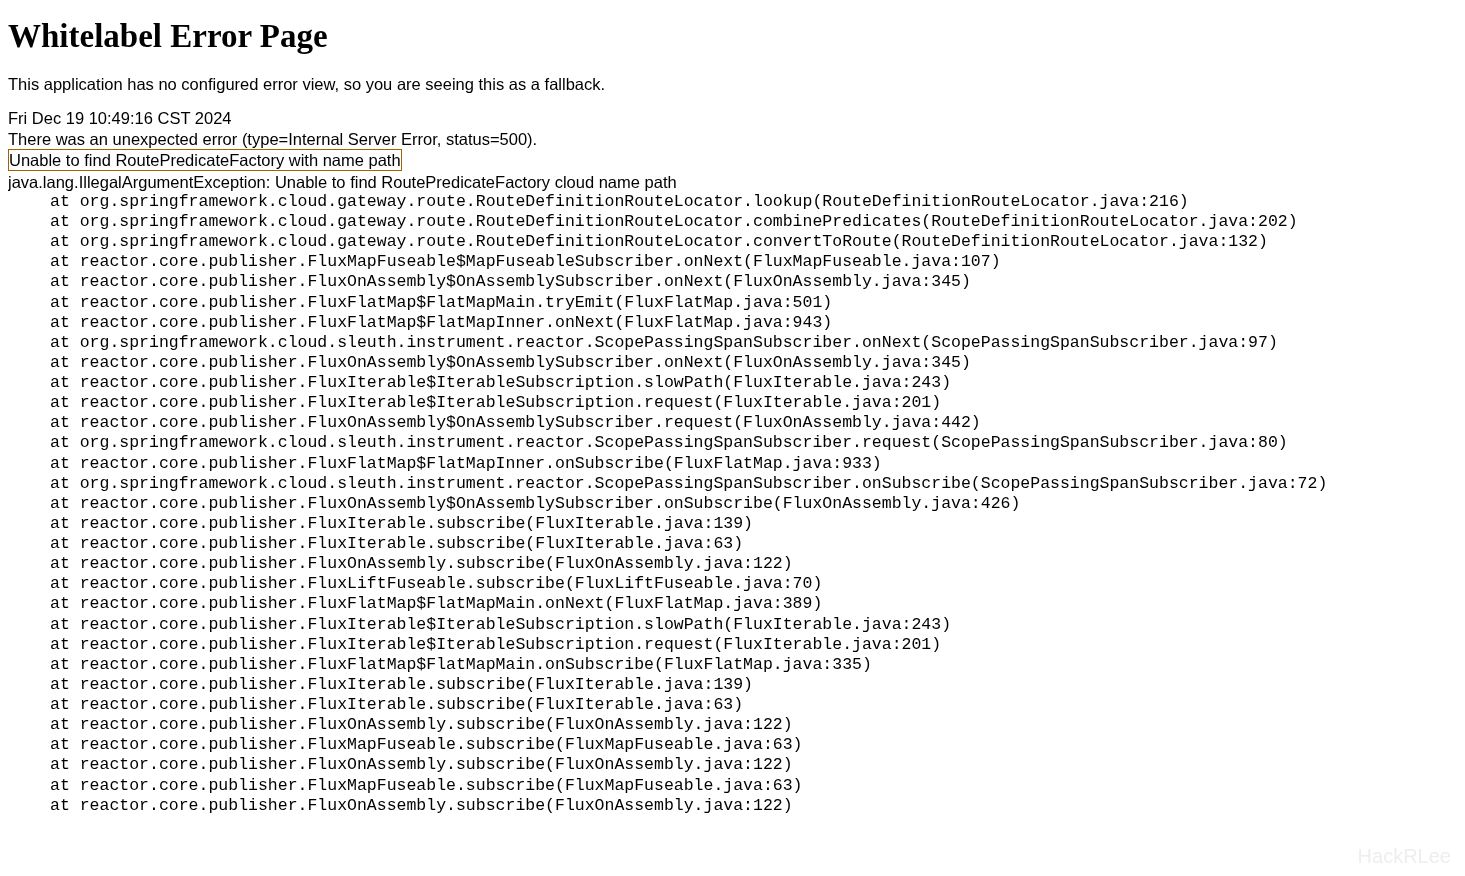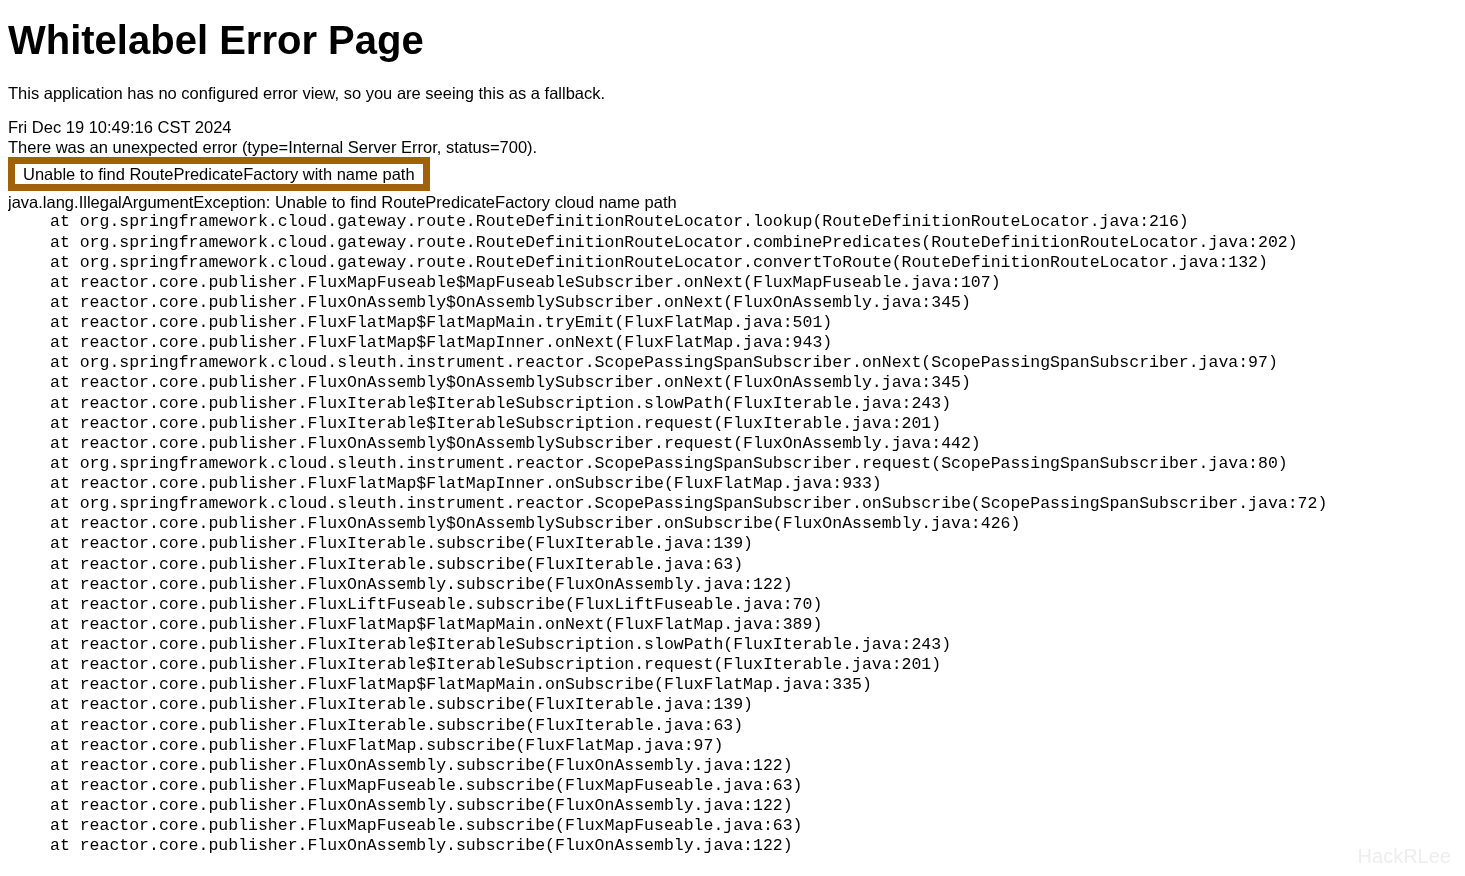--- a/index.html
+++ b/index.html
@@ -4,34 +4,35 @@
   <style>
     body {
       font-family: "Segoe UI", Arial, sans-serif;
       margin: 8px;
       font-size: 16.5px;
       line-height: 1.22;
       color: #000;
       background: #fff;
     }
     h1 {
-      font-size: 40px;
+      font-size: 33px;
       font-weight: 700;
       margin: 8px 0 18px 0;
+      font-family: Liberation Serif, serif;
     }
     .description {
       margin: 2px 0 14px 0;
     }
     .timestamp {
       margin-top: 14px;
     }
     .error-message {
       display: inline-block;
-      border: 7px solid #a16207;
-      padding: 0 8px;
+      border: 1px solid #a16207;
+      padding: 0 0;
     }
     .exception-line {
       margin-top: 1px;
     }
     .stack-line {
       padding-left: 42px;
       font-family: Liberation Mono, monospace;
     }
     .watermark {
       position: fixed;
@@ -45,21 +46,21 @@
     }
   </style>
 </head>
 <body>
 
 <h1>Whitelabel Error Page</h1>
 
 <div class="description">This application has no configured error view, so you are seeing this as a fallback.</div>
 
 <div class="timestamp">Fri Dec 19 10:49:16 CST 2024</div>
-<div>There was an unexpected error (type=Internal Server Error, status=700).</div>
+<div>There was an unexpected error (type=Internal Server Error, status=500).</div>
 <div><span class="error-message">Unable to find RoutePredicateFactory with name path</span></div>
 <div class="exception-line">java.lang.IllegalArgumentException: Unable to find RoutePredicateFactory cloud name path</div>
 
 <div id="stack-container">
     <div class="stack-line">at org.springframework.cloud.gateway.route.RouteDefinitionRouteLocator.lookup(RouteDefinitionRouteLocator.java:216)</div>
     <div class="stack-line">at org.springframework.cloud.gateway.route.RouteDefinitionRouteLocator.combinePredicates(RouteDefinitionRouteLocator.java:202)</div>
     <div class="stack-line">at org.springframework.cloud.gateway.route.RouteDefinitionRouteLocator.convertToRoute(RouteDefinitionRouteLocator.java:132)</div>
     <div class="stack-line">at reactor.core.publisher.FluxMapFuseable$MapFuseableSubscriber.onNext(FluxMapFuseable.java:107)</div>
     <div class="stack-line">at reactor.core.publisher.FluxOnAssembly$OnAssemblySubscriber.onNext(FluxOnAssembly.java:345)</div>
     <div class="stack-line">at reactor.core.publisher.FluxFlatMap$FlatMapMain.tryEmit(FluxFlatMap.java:501)</div>
@@ -76,21 +77,20 @@
     <div class="stack-line">at reactor.core.publisher.FluxIterable.subscribe(FluxIterable.java:139)</div>
     <div class="stack-line">at reactor.core.publisher.FluxIterable.subscribe(FluxIterable.java:63)</div>
     <div class="stack-line">at reactor.core.publisher.FluxOnAssembly.subscribe(FluxOnAssembly.java:122)</div>
     <div class="stack-line">at reactor.core.publisher.FluxLiftFuseable.subscribe(FluxLiftFuseable.java:70)</div>
     <div class="stack-line">at reactor.core.publisher.FluxFlatMap$FlatMapMain.onNext(FluxFlatMap.java:389)</div>
     <div class="stack-line">at reactor.core.publisher.FluxIterable$IterableSubscription.slowPath(FluxIterable.java:243)</div>
     <div class="stack-line">at reactor.core.publisher.FluxIterable$IterableSubscription.request(FluxIterable.java:201)</div>
     <div class="stack-line">at reactor.core.publisher.FluxFlatMap$FlatMapMain.onSubscribe(FluxFlatMap.java:335)</div>
     <div class="stack-line">at reactor.core.publisher.FluxIterable.subscribe(FluxIterable.java:139)</div>
     <div class="stack-line">at reactor.core.publisher.FluxIterable.subscribe(FluxIterable.java:63)</div>
-    <div class="stack-line">at reactor.core.publisher.FluxFlatMap.subscribe(FluxFlatMap.java:97)</div>
     <div class="stack-line">at reactor.core.publisher.FluxOnAssembly.subscribe(FluxOnAssembly.java:122)</div>
     <div class="stack-line">at reactor.core.publisher.FluxMapFuseable.subscribe(FluxMapFuseable.java:63)</div>
     <div class="stack-line">at reactor.core.publisher.FluxOnAssembly.subscribe(FluxOnAssembly.java:122)</div>
     <div class="stack-line">at reactor.core.publisher.FluxMapFuseable.subscribe(FluxMapFuseable.java:63)</div>
     <div class="stack-line">at reactor.core.publisher.FluxOnAssembly.subscribe(FluxOnAssembly.java:122)</div>
   </div>
 
 <div class="watermark">HackRLee</div>
 
 </body></html>

